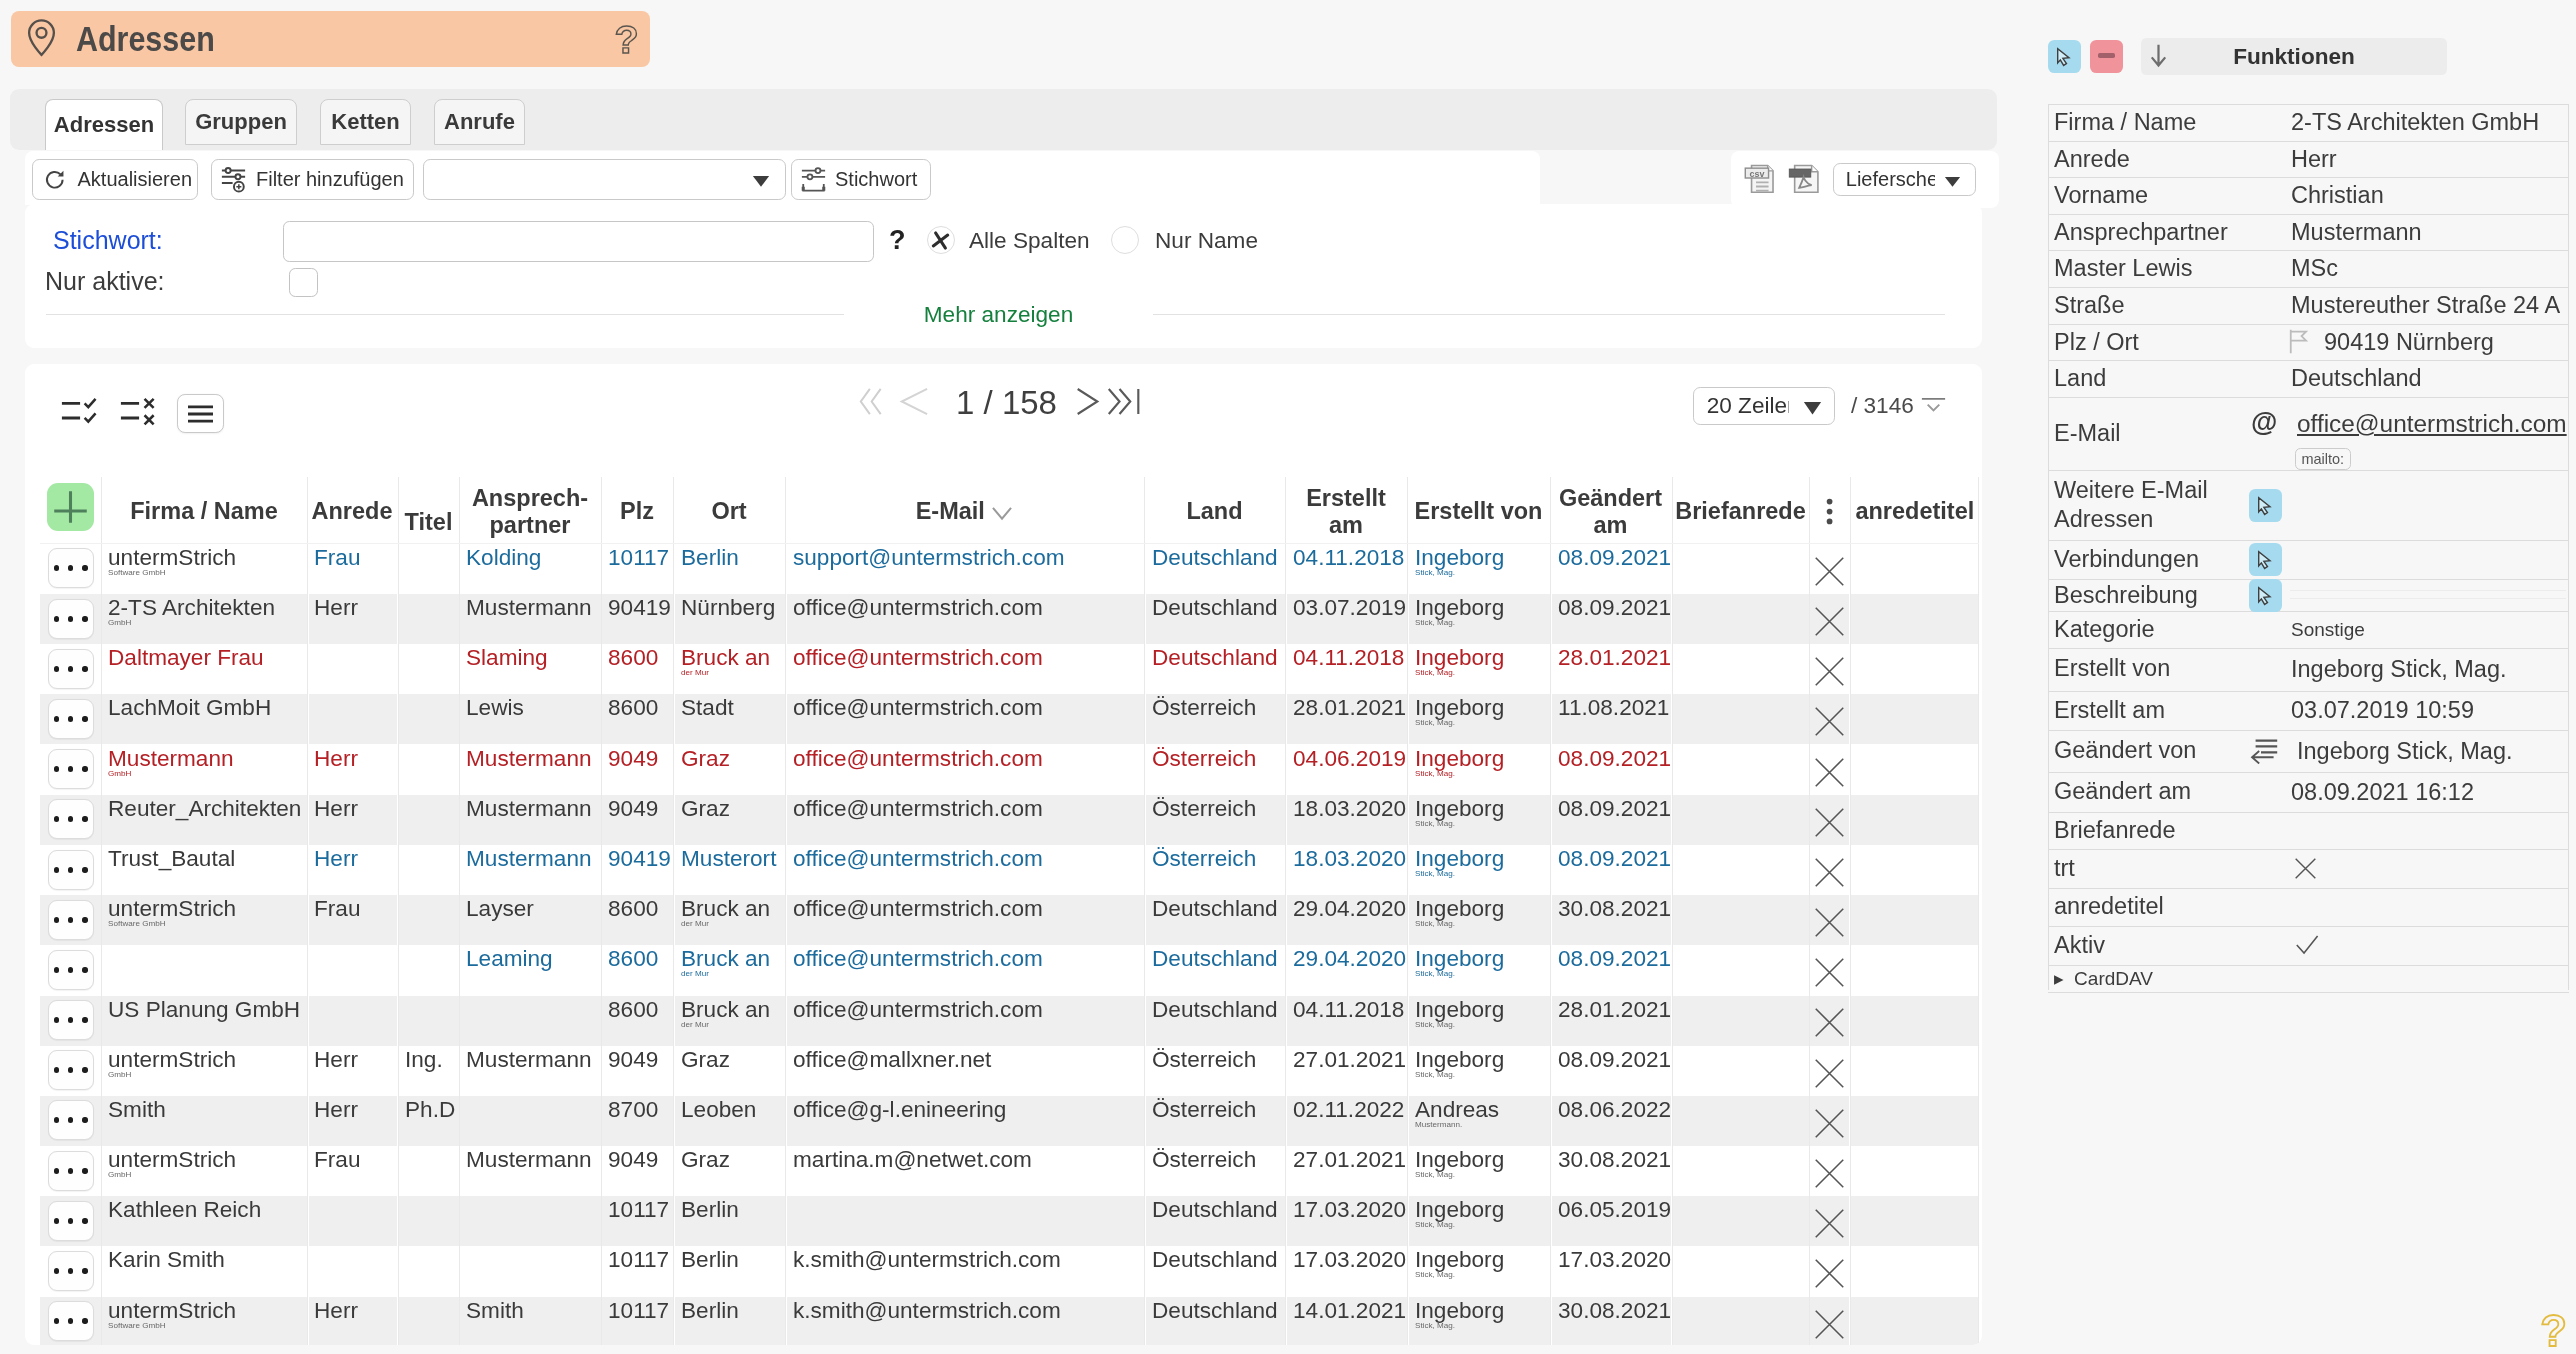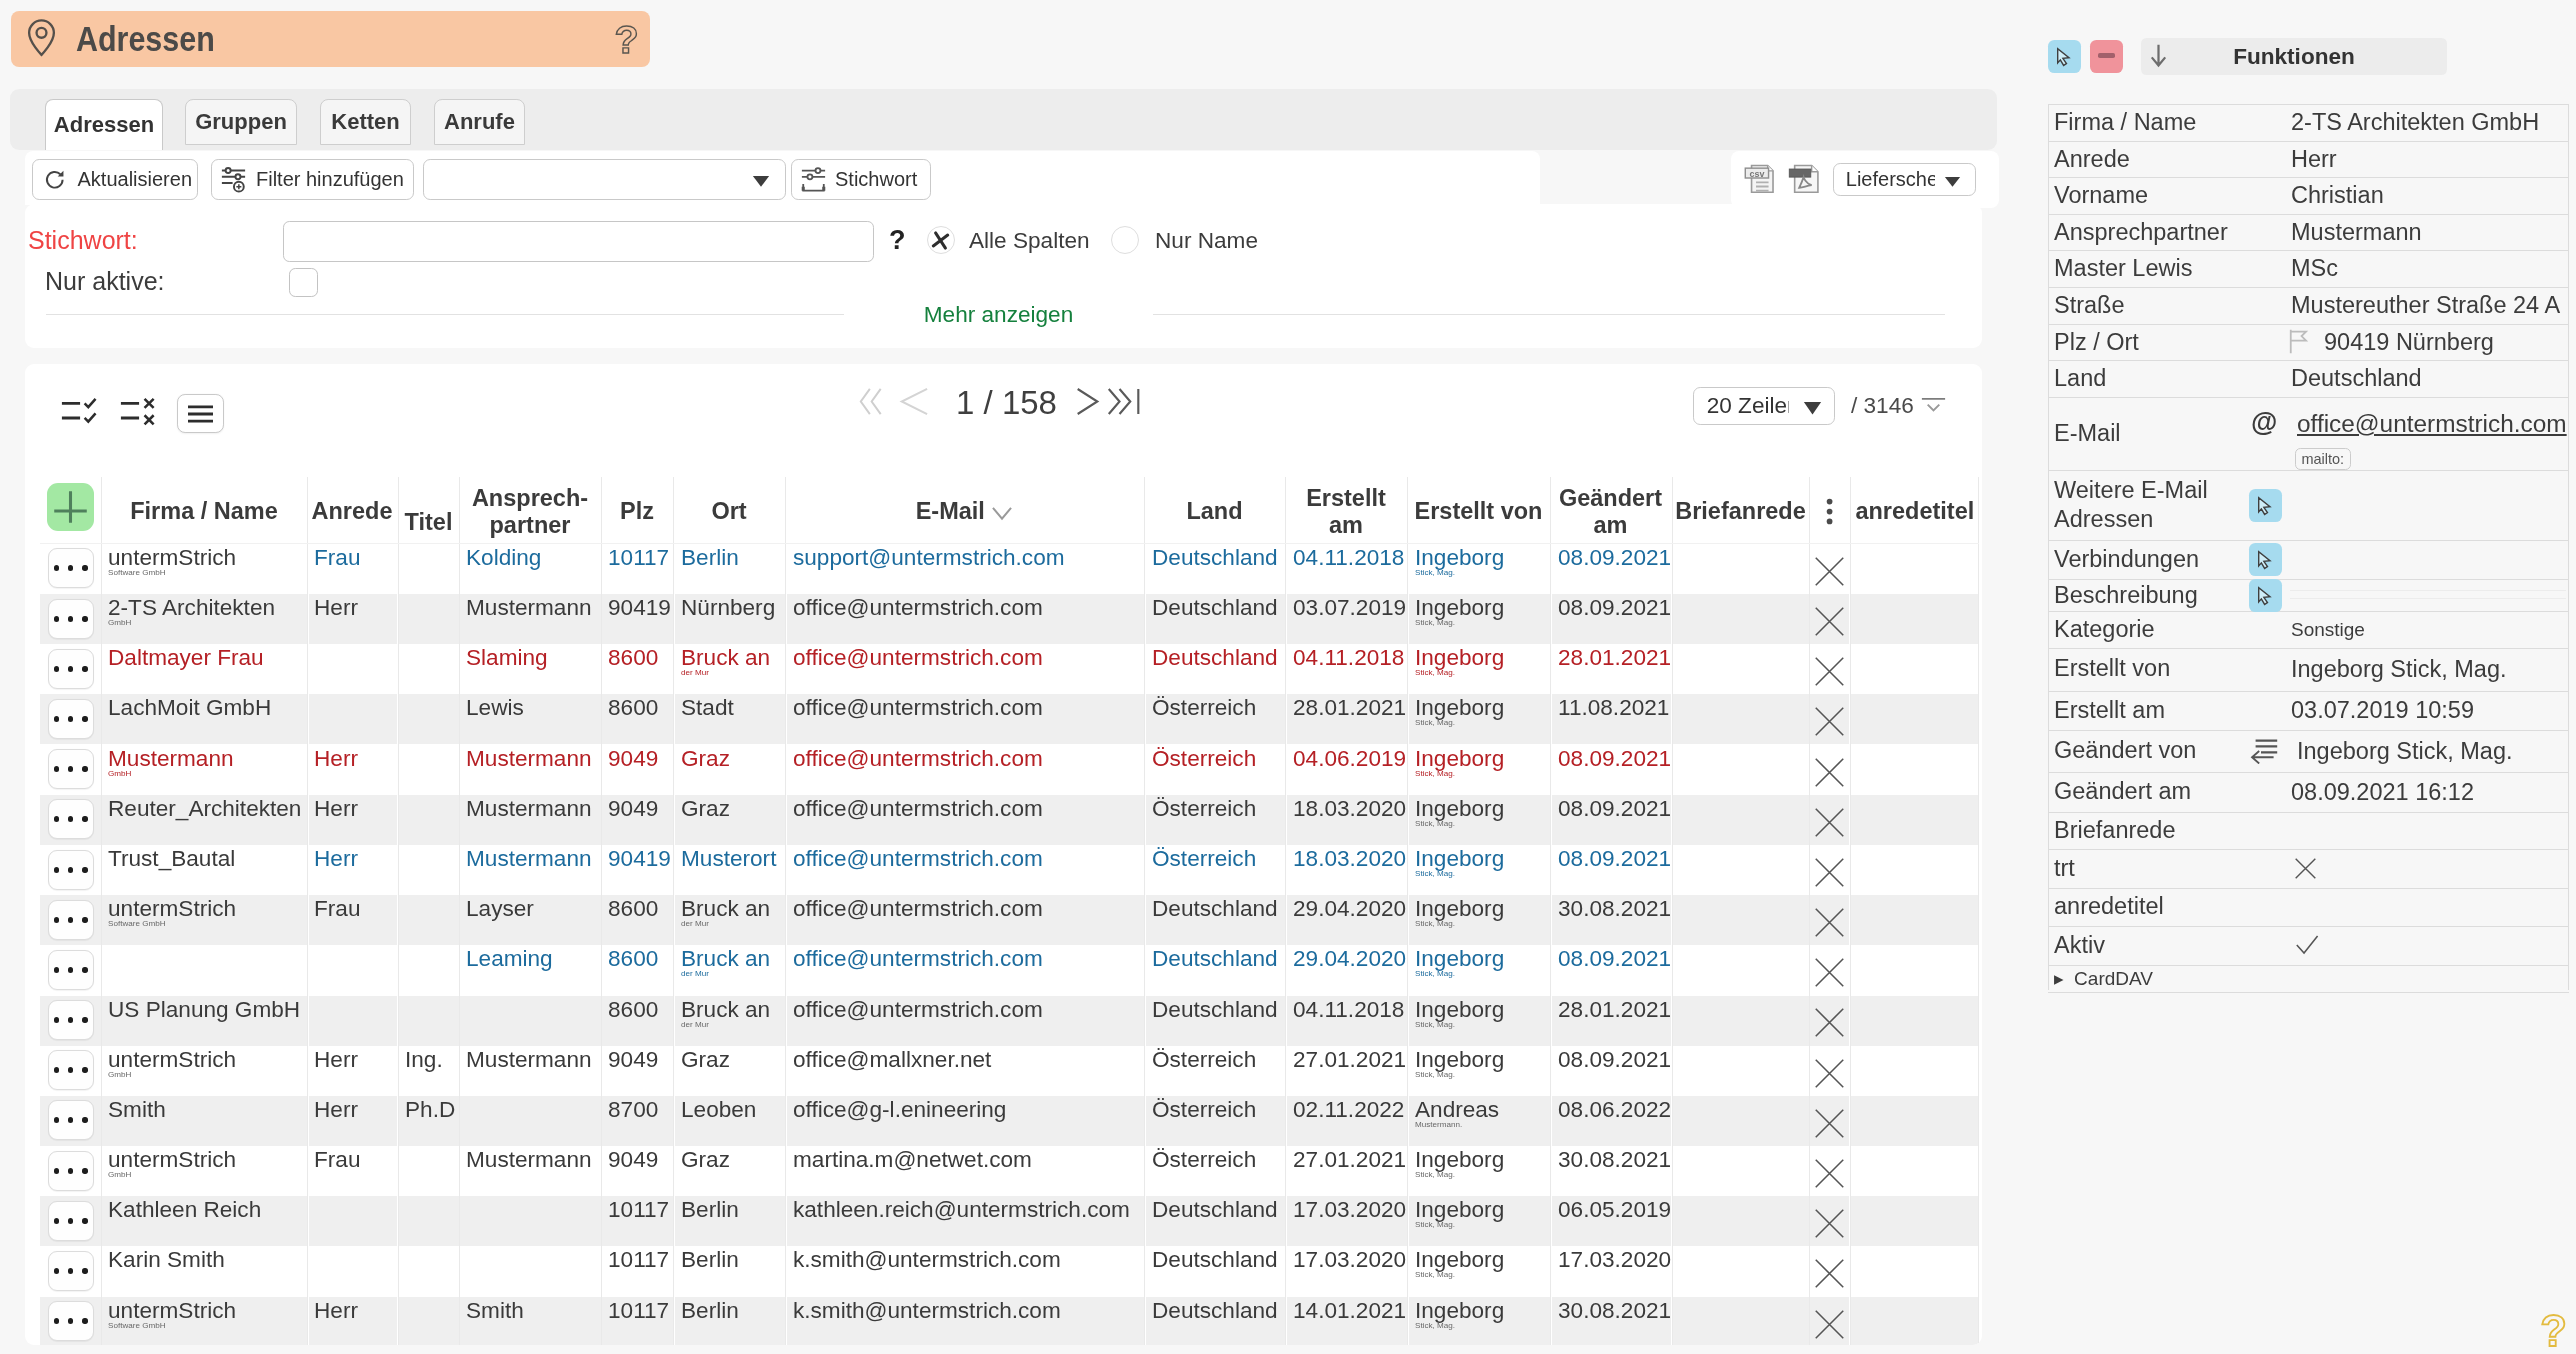--- a/index.html
+++ b/index.html
@@ -86,21 +86,21 @@
     <rect x="1" y="9" width="24" height="9" fill="#666" stroke="#555" stroke-width="1"></rect>
     <path d="M12 30c3-6 5-12 5-12s2 7 9 9c-7 1-9 3-14 3z" fill="none" stroke="#888" stroke-width="2"></path>
   </svg>
 <div class="btn" style="left:1833px;top:163px;width:143px;height:33px;border-radius:7.2px">
     <span style="margin-left:11.8px;font-size:20px;width:89px;overflow:hidden;display:block">Lieferschein</span>
     <svg style="position:absolute;right:14.5px;top:11.8px" width="17" height="11.8" viewBox="0 0 19 13">
       <path d="M1 1h17L9.5 12Z" fill="#3d3d3d"></path>
     </svg>
   </div>
 <div class="abs" style="left:25px;top:204px;width:1957px;height:144px;background:#fff;border-radius:9px"></div>
-<div class="abs" style="left:28px;top:217px;width:235px;height:47px;display:flex;align-items:center;font-size:25px;color:#ef4444">Stichwort:</div>
+<div class="abs" style="left:53px;top:217px;width:235px;height:47px;display:flex;align-items:center;font-size:25px;color:#1d4ed8">Stichwort:</div>
 <div class="abs" style="left:283px;top:221px;width:591px;height:41px;background:#fff;border:0.9px solid #c6c6c6;border-radius:6.3px"></div>
 <div class="abs" style="left:889px;top:217px;width:27px;height:47px;display:flex;align-items:center;font-size:27px;font-weight:bold;color:#222">?</div>
 <div class="abs" style="left:927px;top:226px;width:28px;height:28px;border:1.8px solid #dedede;border-radius:50%;background:#fff"></div>
 <svg class="abs" style="left:930px;top:230px" width="21" height="21" viewBox="0 0 23 23">
     <path d="M5 4 L18 19 M18.5 4.5 L4.5 18.5" stroke="#2e2e2e" stroke-width="3.3" stroke-linecap="round" transform="rotate(8 11.5 11.5)"></path>
   </svg>
 <div class="abs" style="left:969px;top:217px;height:47px;display:flex;align-items:center;font-size:22.6px;color:#3c3c3c">Alle Spalten</div>
 <div class="abs" style="left:1111px;top:226px;width:28px;height:28px;border:1.8px solid #dedede;border-radius:50%;background:#fff"></div>
 <div class="abs" style="left:1155px;top:217px;height:47px;display:flex;align-items:center;font-size:22.6px;color:#3c3c3c">Nur Name</div>
 <div class="abs" style="left:45px;top:260px;width:235px;height:42px;display:flex;align-items:center;font-size:25px;color:#3c3c3c">Nur aktive:</div>
@@ -716,23 +716,20 @@
     </div>
 <div class="cell" style="left:83px;top:832px;width:198px;height:50px;color:#3a3a3a">
       <span class="m">Kathleen Reich</span>
     </div>
 <div class="cell" style="left:583px;top:832px;width:64px;height:50px;color:#3a3a3a">
       <span class="m">10117</span>
     </div>
 <div class="cell" style="left:656px;top:832px;width:104px;height:50px;color:#3a3a3a">
       <span class="m">Berlin</span>
     </div>
-<div class="cell" style="left:768px;top:832px;width:351px;height:50px;color:#3a3a3a">
-      <span class="m">kathleen.reich@untermstrich.com</span>
-    </div>
 <div class="cell" style="left:1127px;top:832px;width:133px;height:50px;color:#3a3a3a">
       <span class="m">Deutschland</span>
     </div>
 <div class="cell" style="left:1268px;top:832px;width:114px;height:50px;color:#3a3a3a">
       <span class="m">17.03.2020</span>
     </div>
 <div class="cell" style="left:1390px;top:832px;width:135px;height:50px;color:#3a3a3a">
       <span class="m">Ingeborg</span>
       <span class="s" style="color:#686868">Stick, Mag.</span>
     </div>

